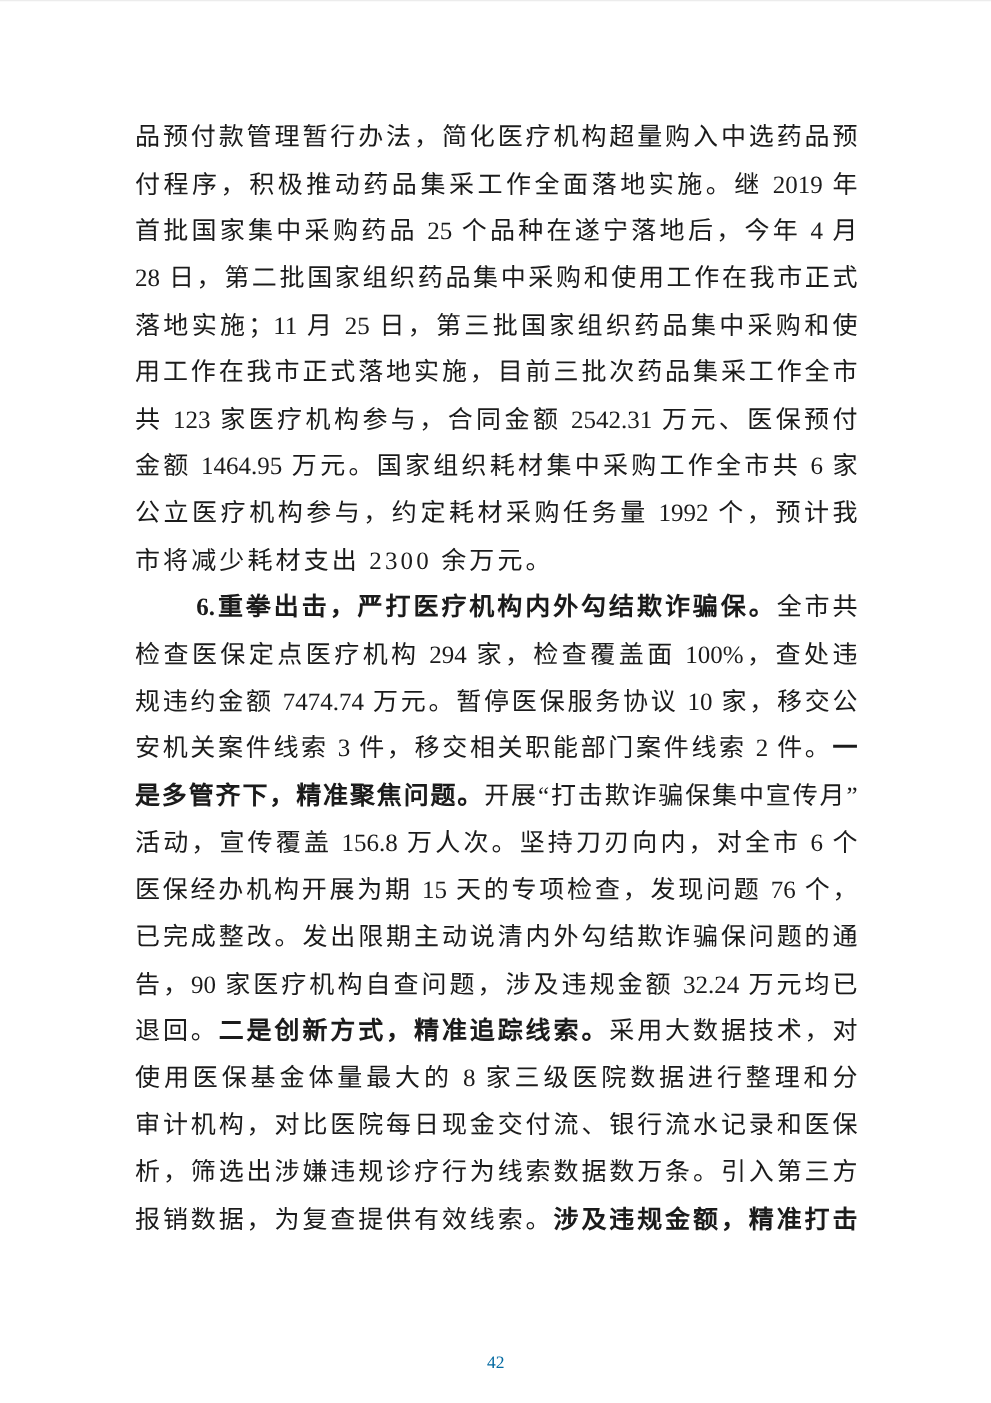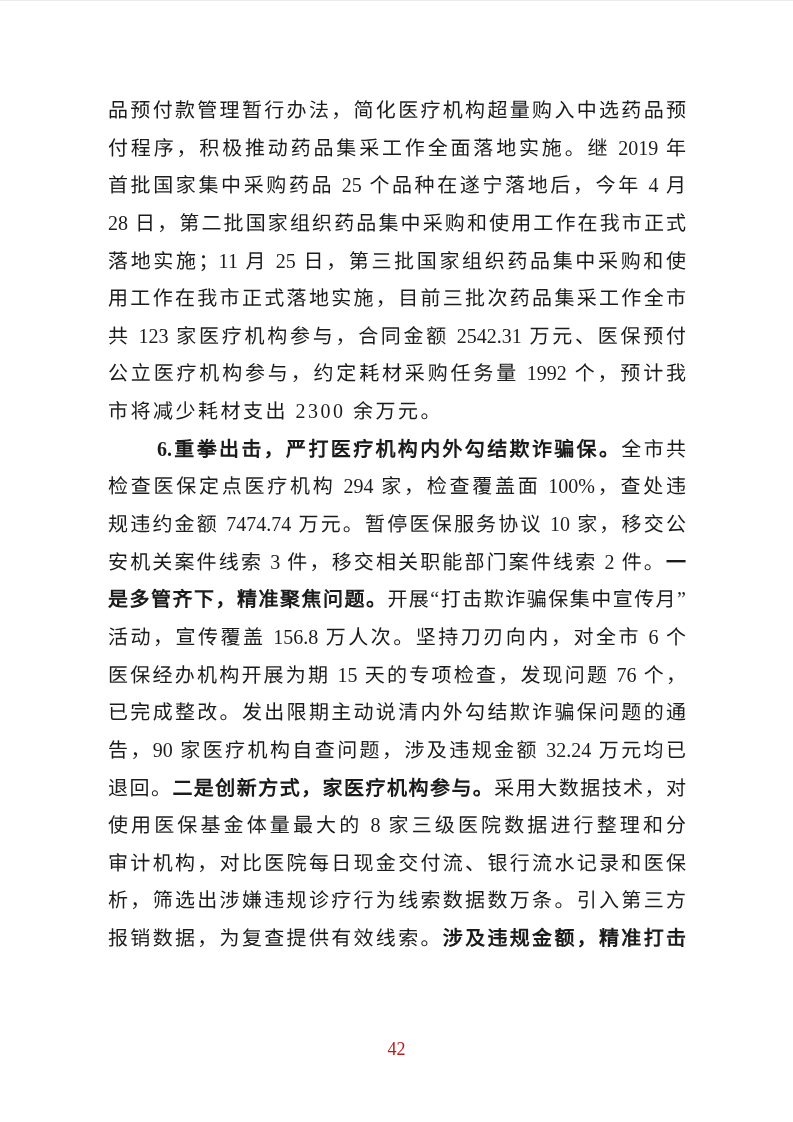--- a/index.html
+++ b/index.html
@@ -38,53 +38,54 @@
     letter-spacing: 2.5px;
   }
   .line.indent {
     padding-left: 49px;
   }
   .seg-bold {
     font-weight: 700;
   }
   .page-number {
     position: absolute;
-    top: 1038px;
+    top: 1080px;
     left: 0;
     width: 100%;
     text-align: center;
-    font-size: 18px;
+    font-size: 14px;
     line-height: 20px;
-    color: #b91c1c;
+    color: #0369a1;
     font-family: "Liberation Serif", "DejaVu Serif", serif;
   }
 </style>
 </head>
 <body>
 
 <div class="page">
   <div class="text-block" id="text-block">
       <div class="line"><span class="seg-regular">品预付款管理暂行办法，简化医疗机构超量购入中选药品预</span></div>
       <div class="line"><span class="seg-regular">付程序，积极推动药品集采工作全面落地实施。继 2019 年</span></div>
       <div class="line"><span class="seg-regular">首批国家集中采购药品 25 个品种在遂宁落地后，今年 4 月</span></div>
       <div class="line"><span class="seg-regular">28 日，第二批国家组织药品集中采购和使用工作在我市正式</span></div>
       <div class="line"><span class="seg-regular">落地实施；11 月 25 日，第三批国家组织药品集中采购和使</span></div>
       <div class="line"><span class="seg-regular">用工作在我市正式落地实施，目前三批次药品集采工作全市</span></div>
       <div class="line"><span class="seg-regular">共 123 家医疗机构参与，合同金额 2542.31 万元、医保预付</span></div>
+      <div class="line"><span class="seg-regular">金额 1464.95 万元。国家组织耗材集中采购工作全市共 6 家</span></div>
       <div class="line"><span class="seg-regular">公立医疗机构参与，约定耗材采购任务量 1992 个，预计我</span></div>
       <div class="line noj"><span class="seg-regular">市将减少耗材支出 2300 余万元。</span></div>
       <div class="line indent"><span class="seg-bold">6.重拳出击，严打医疗机构内外勾结欺诈骗保。</span><span class="seg-regular">全市共</span></div>
       <div class="line"><span class="seg-regular">检查医保定点医疗机构 294 家，检查覆盖面 100%，查处违</span></div>
       <div class="line"><span class="seg-regular">规违约金额 7474.74 万元。暂停医保服务协议 10 家，移交公</span></div>
       <div class="line"><span class="seg-regular">安机关案件线索 3 件，移交相关职能部门案件线索 2 件。</span><span class="seg-bold">一</span></div>
       <div class="line"><span class="seg-bold">是多管齐下，精准聚焦问题。</span><span class="seg-regular">开展“打击欺诈骗保集中宣传月”</span></div>
       <div class="line"><span class="seg-regular">活动，宣传覆盖 156.8 万人次。坚持刀刃向内，对全市 6 个</span></div>
       <div class="line"><span class="seg-regular">医保经办机构开展为期 15 天的专项检查，发现问题 76 个，</span></div>
       <div class="line"><span class="seg-regular">已完成整改。发出限期主动说清内外勾结欺诈骗保问题的通</span></div>
       <div class="line"><span class="seg-regular">告，90 家医疗机构自查问题，涉及违规金额 32.24 万元均已</span></div>
-      <div class="line"><span class="seg-regular">退回。</span><span class="seg-bold">二是创新方式，家医疗机构参与。</span><span class="seg-regular">采用大数据技术，对</span></div>
+      <div class="line"><span class="seg-regular">退回。</span><span class="seg-bold">二是创新方式，精准追踪线索。</span><span class="seg-regular">采用大数据技术，对</span></div>
       <div class="line"><span class="seg-regular">使用医保基金体量最大的 8 家三级医院数据进行整理和分</span></div>
       <div class="line"><span class="seg-regular">审计机构，对比医院每日现金交付流、银行流水记录和医保</span></div>
       <div class="line"><span class="seg-regular">析，筛选出涉嫌违规诊疗行为线索数据数万条。引入第三方</span></div>
       <div class="line"><span class="seg-regular">报销数据，为复查提供有效线索。</span><span class="seg-bold">涉及违规金额，精准打击</span></div>
     </div>
   <div class="page-number">42</div>
 </div>
 
 </body></html>

